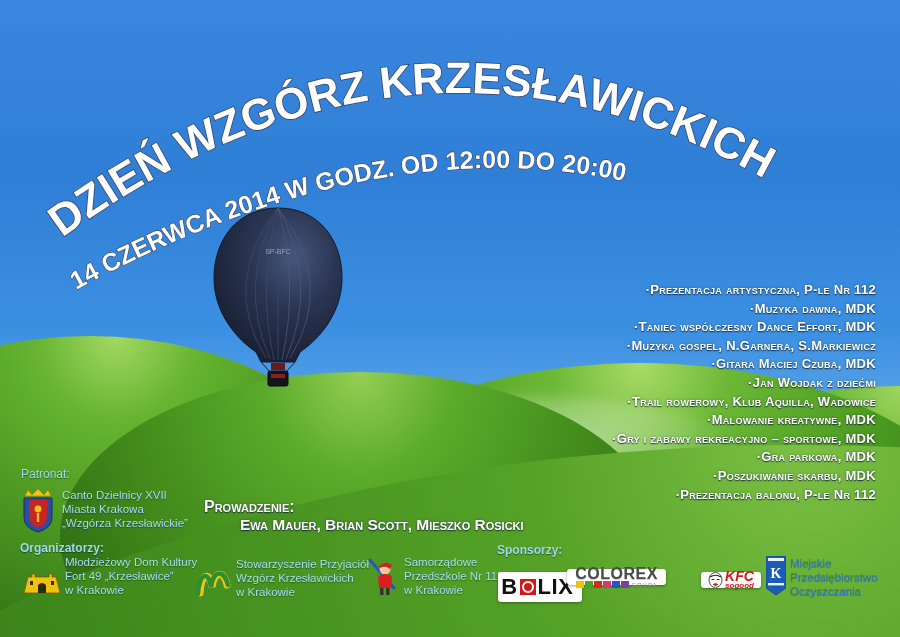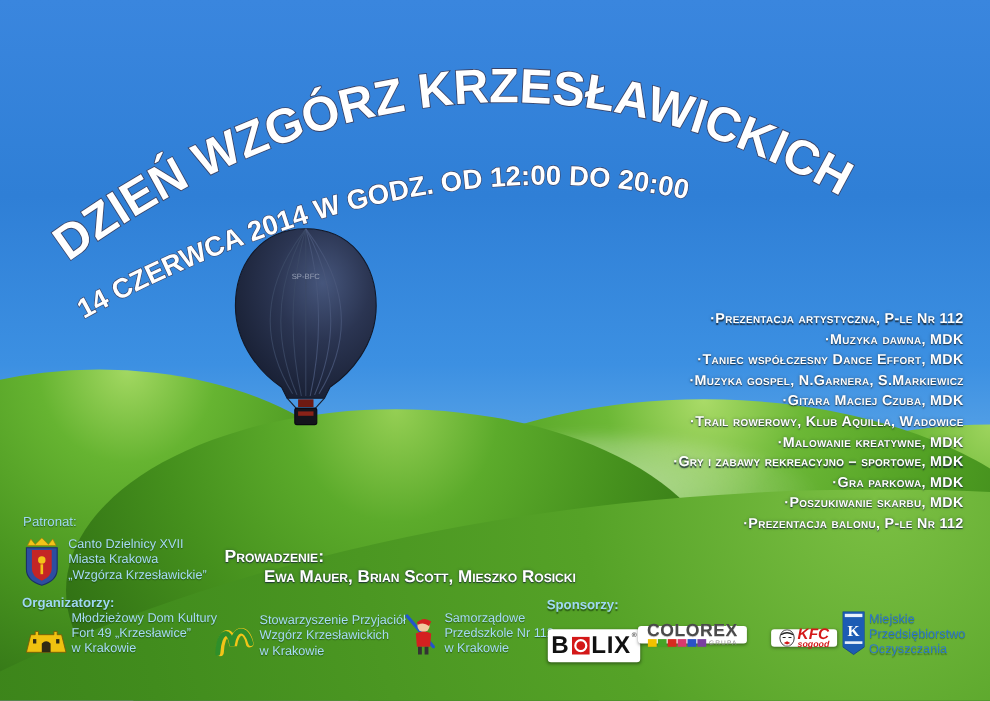--- a/index.html
+++ b/index.html
@@ -47,21 +47,21 @@
   #org3-logo{position:absolute;left:366px;top:556px;}
   #org3-text{position:absolute;left:404px;top:556px;}
   #sponsors-label{position:absolute;left:497px;top:543px;font-weight:bold;}
   .logo-box{position:absolute;background:#fff;border-radius:3px;box-shadow:0 1px 3px rgba(0,0,0,.4);
     display:flex;align-items:center;justify-content:center;}
   #bolix-box{left:498px;top:572px;width:84px;height:30px;gap:1px;}
   .bolix-letter{font-weight:900;font-size:22px;color:#111;letter-spacing:.5px;line-height:1;}
   .bolix-o{width:16px;height:16px;background:#d41818;display:inline-flex;align-items:center;justify-content:center;margin:0 1px;}
   .bolix-o span{width:8px;height:8px;border:2.5px solid #fff;border-radius:50%;display:block;}
   .bolix-reg{font-size:6px;color:#111;align-self:flex-start;margin-top:3px;}
-  #colorex-box{left:580px;top:569px;width:99px;height:16px;flex-direction:column;gap:0;}
+  #colorex-box{left:567px;top:569px;width:99px;height:16px;flex-direction:column;gap:0;}
   .colorex-name{font-weight:900;font-size:16px;color:#4a4a4a;letter-spacing:.5px;line-height:15px;
     text-shadow:0 1px 0 #cfcfcf;}
   .colorex-row{display:flex;align-items:center;gap:1px;}
   .colorex-row i{width:8px;height:7px;display:block;}
   .colorex-sub{font-size:6px;color:#8a8a8a;margin-left:2px;letter-spacing:1px;}
   #kfc-box{left:701px;top:572px;width:60px;height:16px;gap:2px;}
   .kfc-name{font-style:italic;font-weight:900;font-size:14px;color:#d41818;line-height:12px;}
   .kfc-tag{font-style:italic;font-weight:700;font-size:8px;color:#d41818;line-height:8px;}
   #mpo-logo{position:absolute;left:766px;top:556px;}
   #mpo-text{position:absolute;left:790px;top:557px;color:#2d77cc;font-size:11.5px;line-height:13.8px;
@@ -116,20 +116,21 @@
       <textPath href="#subArc">14 CZERWCA 2014 W GODZ. OD 12:00 DO 20:00</textPath>
     </text>
   </svg>
 
   <div id="event-list">
     <div class="ev sc whitebold">·Prezentacja artystyczna, P-le Nr 112</div>
     <div class="ev sc whitebold">·Muzyka dawna, MDK</div>
     <div class="ev sc whitebold">·Taniec współczesny Dance Effort, MDK</div>
     <div class="ev sc whitebold">·Muzyka gospel,  N.Garnera, S.Markiewicz</div>
     <div class="ev sc whitebold">·Gitara Maciej Czuba, MDK</div>
+    <div class="ev sc whitebold">·Jan Wojdak z dziećmi</div>
     <div class="ev sc whitebold">·Trail rowerowy, Klub Aquilla, Wadowice</div>
     <div class="ev sc whitebold">·Malowanie kreatywne, MDK</div>
     <div class="ev sc whitebold">·Gry i zabawy rekreacyjno – sportowe, MDK</div>
     <div class="ev sc whitebold">·Gra parkowa, MDK</div>
     <div class="ev sc whitebold">·Poszukiwanie skarbu, MDK</div>
     <div class="ev sc whitebold">·Prezentacja balonu, P-le Nr 112</div>
   </div>
 
   <div id="hosts">
     <div class="h-label sc whitebold">Prowadzenie:</div>

